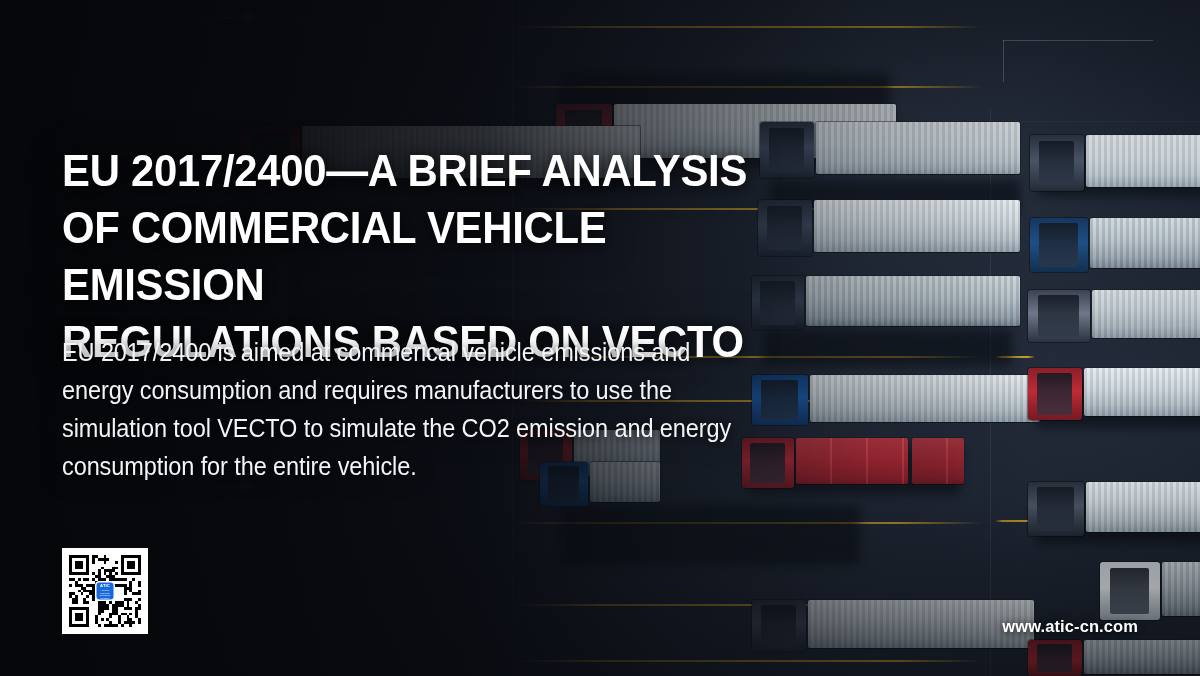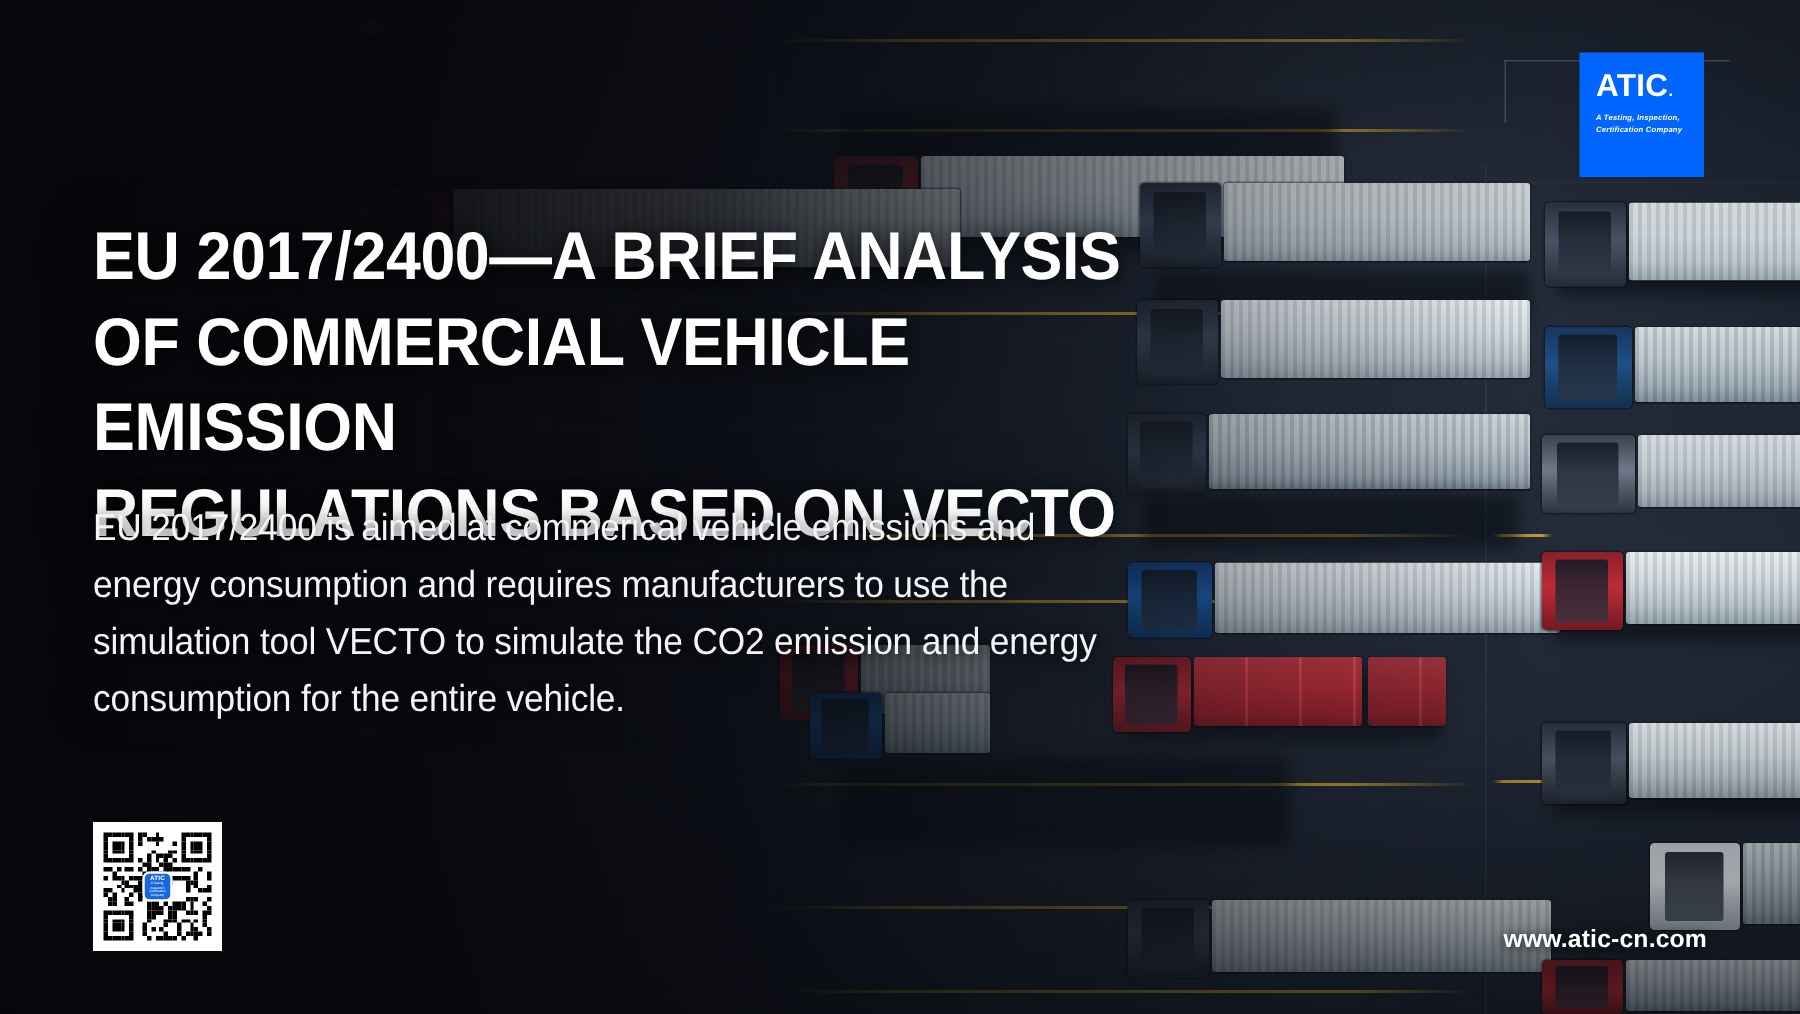--- a/index.html
+++ b/index.html
@@ -299,25 +299,20 @@
     <div class="veil-top"></div>
     <div class="veil-bottom"></div>
     <div class="veil-left"></div>
   </div>
 
   <div class="content">
 
     <div class="logo-rule"></div>
     <div class="logo-rule-v"></div>
 
-    <div class="logo">
-      <div class="logo-word"><span>ATIC</span><span class="dot">.</span></div>
-      <div class="logo-tag">A Testing, Inspection,
-Certification Company</div>
-    </div>
 
     <h1 class="headline">EU 2017/2400—A BRIEF ANALYSIS
 OF COMMERCIAL VEHICLE EMISSION
 REGULATIONS BASED ON VECTO</h1>
 
     <p class="body-copy">EU 2017/2400 is aimed at commerical vehicle emissions and energy consumption and requires manufacturers to use the simulation tool VECTO to simulate the CO2 emission and energy consumption for the entire vehicle.</p>
 
     <div class="qr-wrap">
       <div class="qr-canvas" id="qr">
           <div class="m" style="left: 0px; top: 0px; width: 2.88px; height: 2.88px;"></div>

